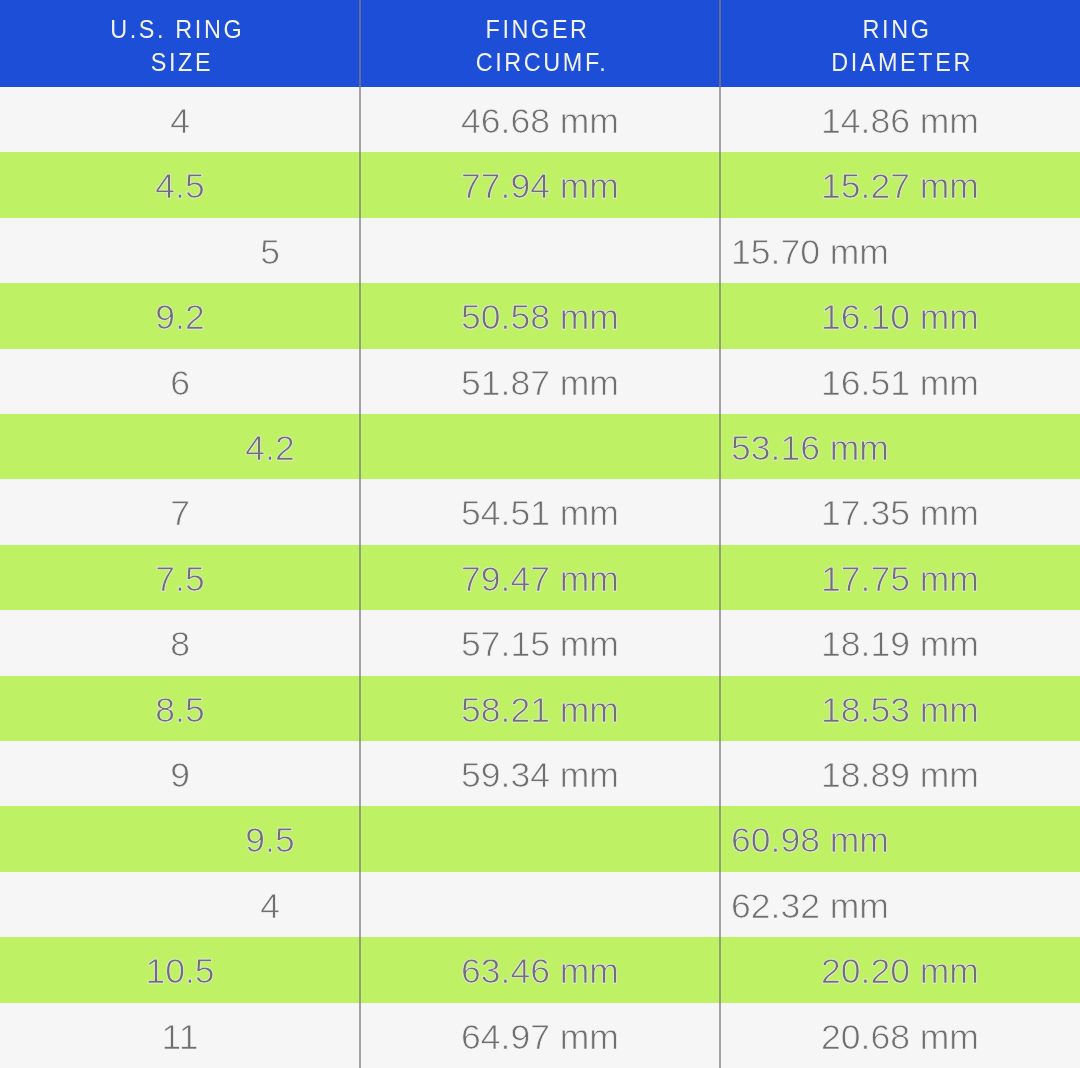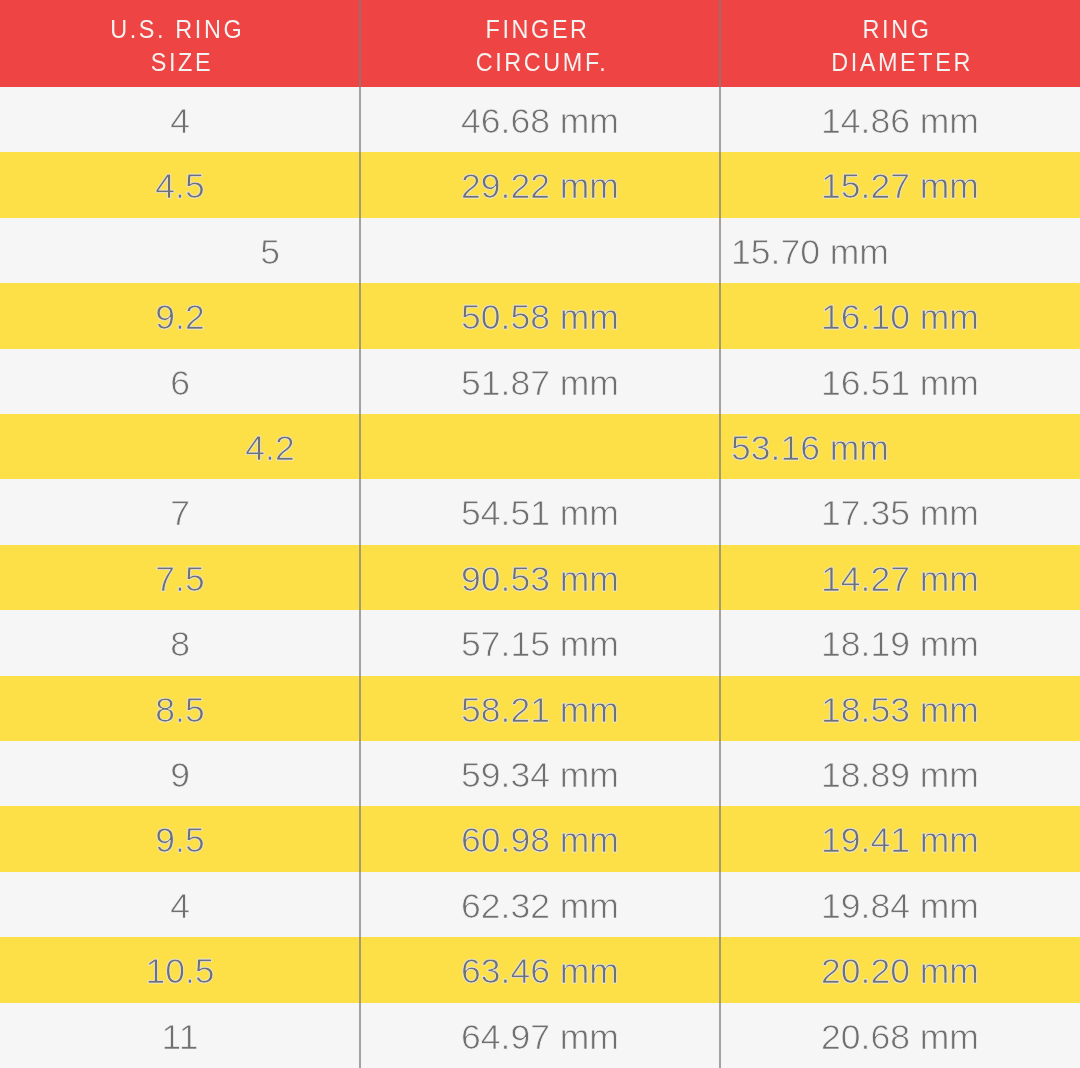--- a/index.html
+++ b/index.html
@@ -4,35 +4,35 @@
 <title>Ring Size Chart</title>
 <style>
   html,body{margin:0;padding:0;}
   body{width:1080px;height:1068px;overflow:hidden;background:#f6f6f6;
        font-family:"Liberation Sans",sans-serif;
        font-kerning:normal;}
   .ring-table{position:absolute;left:0;top:0;width:1080px;height:1068px;
               display:flex;flex-direction:column;}
 
   
-  .thead{height:87px;flex:0 0 87px;display:flex;background:#ef4444;
+  .thead{height:87px;flex:0 0 87px;display:flex;background:#1d4ed8;
          box-sizing:border-box;position:relative;}
   .th{flex:1 1 33.3333%;display:flex;flex-direction:column;align-items:center;
       justify-content:center;text-align:center;padding-top:5px;box-sizing:border-box;}
   .th-line{color:#f2f3f1;font-size:26px;font-weight:400;letter-spacing:2.9px;
       line-height:33px;text-align:center;display:block;white-space:nowrap;
       transform:scaleX(0.9) translateZ(0);transform-origin:center center;}
   .th-line.l1{text-indent:-5.5px;}
   .th-line.l2{text-indent:4.5px;}
 
   
   .tbody{flex:1 1 auto;display:flex;flex-direction:column;}
   .tr{flex:1 1 0;display:flex;min-height:0;}
   .tr.odd{background:#f6f6f6;}
-  .tr.even{background:#fde047;text-align:right;}
+  .tr.even{background:#bef264;text-align:right;}
   .td{flex:1 1 33.3333%;display:flex;align-items:center;justify-content:center;
       color:#707070;font-size:35.5px;font-weight:400;line-height:1;white-space:nowrap;
       transform:translate3d(0,1.5px,0);}
   .tr.odd .td{-webkit-text-stroke:0.75px #f6f6f6;}
   .tr.even .td{-webkit-text-stroke:0.75px #eaeaea;}
 
   
   .vline{position:absolute;top:0;bottom:0;width:2px;z-index:5;
          background:rgba(125,125,125,0.693);}
   .vline.v1{left:359px;}
@@ -57,21 +57,21 @@
       </div>
     </div>
   <div class="tbody">
       <div class="tr odd">
         <div class="td">4</div>
         <div class="td">46.68 mm</div>
         <div class="td">14.86 mm</div>
       </div>
       <div class="tr even">
         <div class="td">4.5</div>
-        <div class="td">29.22 mm</div>
+        <div class="td">77.94 mm</div>
         <div class="td">15.27 mm</div>
       </div>
       <div class="tr odd">
         <div class="td">5</div>
         <div class="td">15.70 mm</div>
       </div>
       <div class="tr even">
         <div class="td">9.2</div>
         <div class="td">50.58 mm</div>
         <div class="td">16.10 mm</div>
@@ -85,47 +85,45 @@
         <div class="td">4.2</div>
         <div class="td">53.16 mm</div>
       </div>
       <div class="tr odd">
         <div class="td">7</div>
         <div class="td">54.51 mm</div>
         <div class="td">17.35 mm</div>
       </div>
       <div class="tr even">
         <div class="td">7.5</div>
-        <div class="td">90.53 mm</div>
-        <div class="td">14.27 mm</div>
+        <div class="td">79.47 mm</div>
+        <div class="td">17.75 mm</div>
       </div>
       <div class="tr odd">
         <div class="td">8</div>
         <div class="td">57.15 mm</div>
         <div class="td">18.19 mm</div>
       </div>
       <div class="tr even">
         <div class="td">8.5</div>
         <div class="td">58.21 mm</div>
         <div class="td">18.53 mm</div>
       </div>
       <div class="tr odd">
         <div class="td">9</div>
         <div class="td">59.34 mm</div>
         <div class="td">18.89 mm</div>
       </div>
       <div class="tr even">
         <div class="td">9.5</div>
         <div class="td">60.98 mm</div>
-        <div class="td">19.41 mm</div>
       </div>
       <div class="tr odd">
         <div class="td">4</div>
         <div class="td">62.32 mm</div>
-        <div class="td">19.84 mm</div>
       </div>
       <div class="tr even">
         <div class="td">10.5</div>
         <div class="td">63.46 mm</div>
         <div class="td">20.20 mm</div>
       </div>
       <div class="tr odd">
         <div class="td">11</div>
         <div class="td">64.97 mm</div>
         <div class="td">20.68 mm</div>

